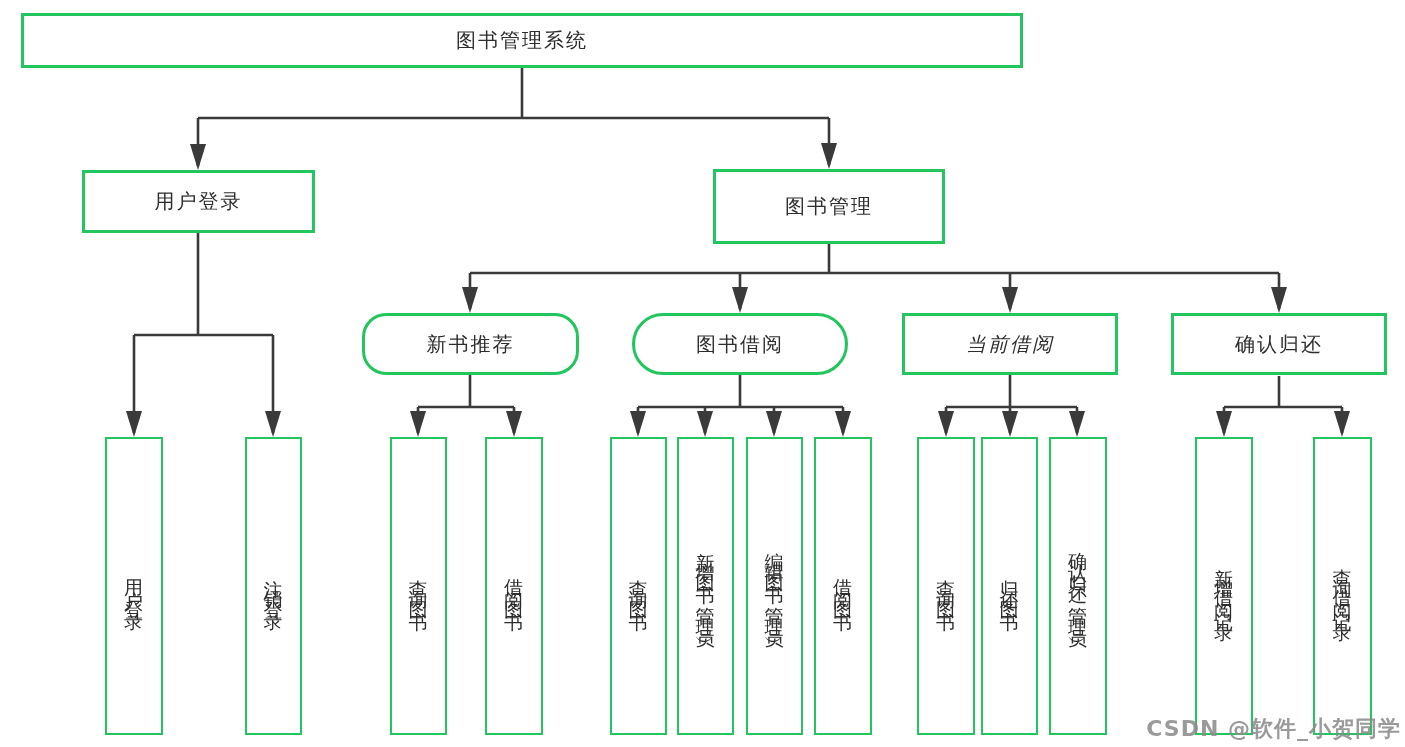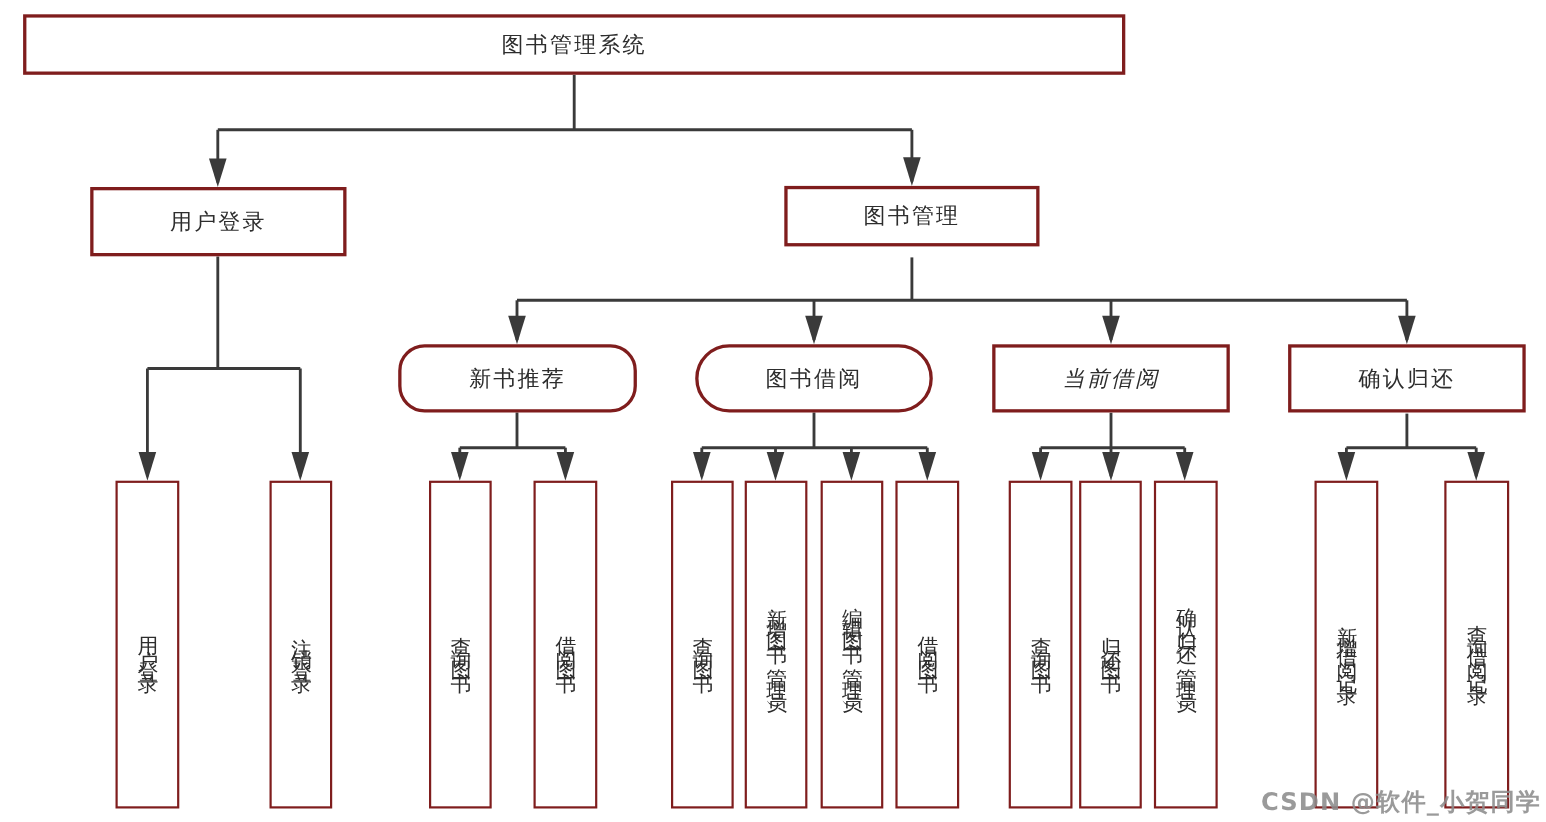--- a/index.html
+++ b/index.html
@@ -22,21 +22,21 @@
   #connector-layer {
     position: absolute;
     left: 0;
     top: 0;
     z-index: 1;
   }
   .node {
     position: absolute;
     box-sizing: border-box;
     background: #ffffff;
-    border: 3px solid #7f1d1d;
+    border: 3px solid #22c55e;
     display: flex;
     align-items: center;
     justify-content: center;
     z-index: 2;
     color: #2d2d2d;
   }
   .node.h {
     font-size: 20px;
     letter-spacing: 2px;
     white-space: nowrap;
@@ -135,21 +135,21 @@
     </g>
   </svg>
 
   <div class="node h" style="left:21px; top:13px; width:1002px; height:55px;">
     <span>图书管理系统</span>
   </div>
 
   <div class="node h" style="left:82px; top:170px; width:233px; height:63px;">
     <span>用户登录</span>
   </div>
-  <div class="node h" style="left:713px; top:169px; width:232px; height:55px;">
+  <div class="node h" style="left:713px; top:169px; width:232px; height:75px;">
     <span>图书管理</span>
   </div>
 
   <div class="node h" style="left:362px; top:313px; width:217px; height:62px;border-radius:24px;">
     <span>新书推荐</span>
   </div>
   <div class="node h" style="left:632px; top:313px; width:216px; height:62px;border-radius:31px;">
     <span>图书借阅</span>
   </div>
   <div class="node h" style="left:902px; top:313px; width:216px; height:62px;font-style:italic;">

